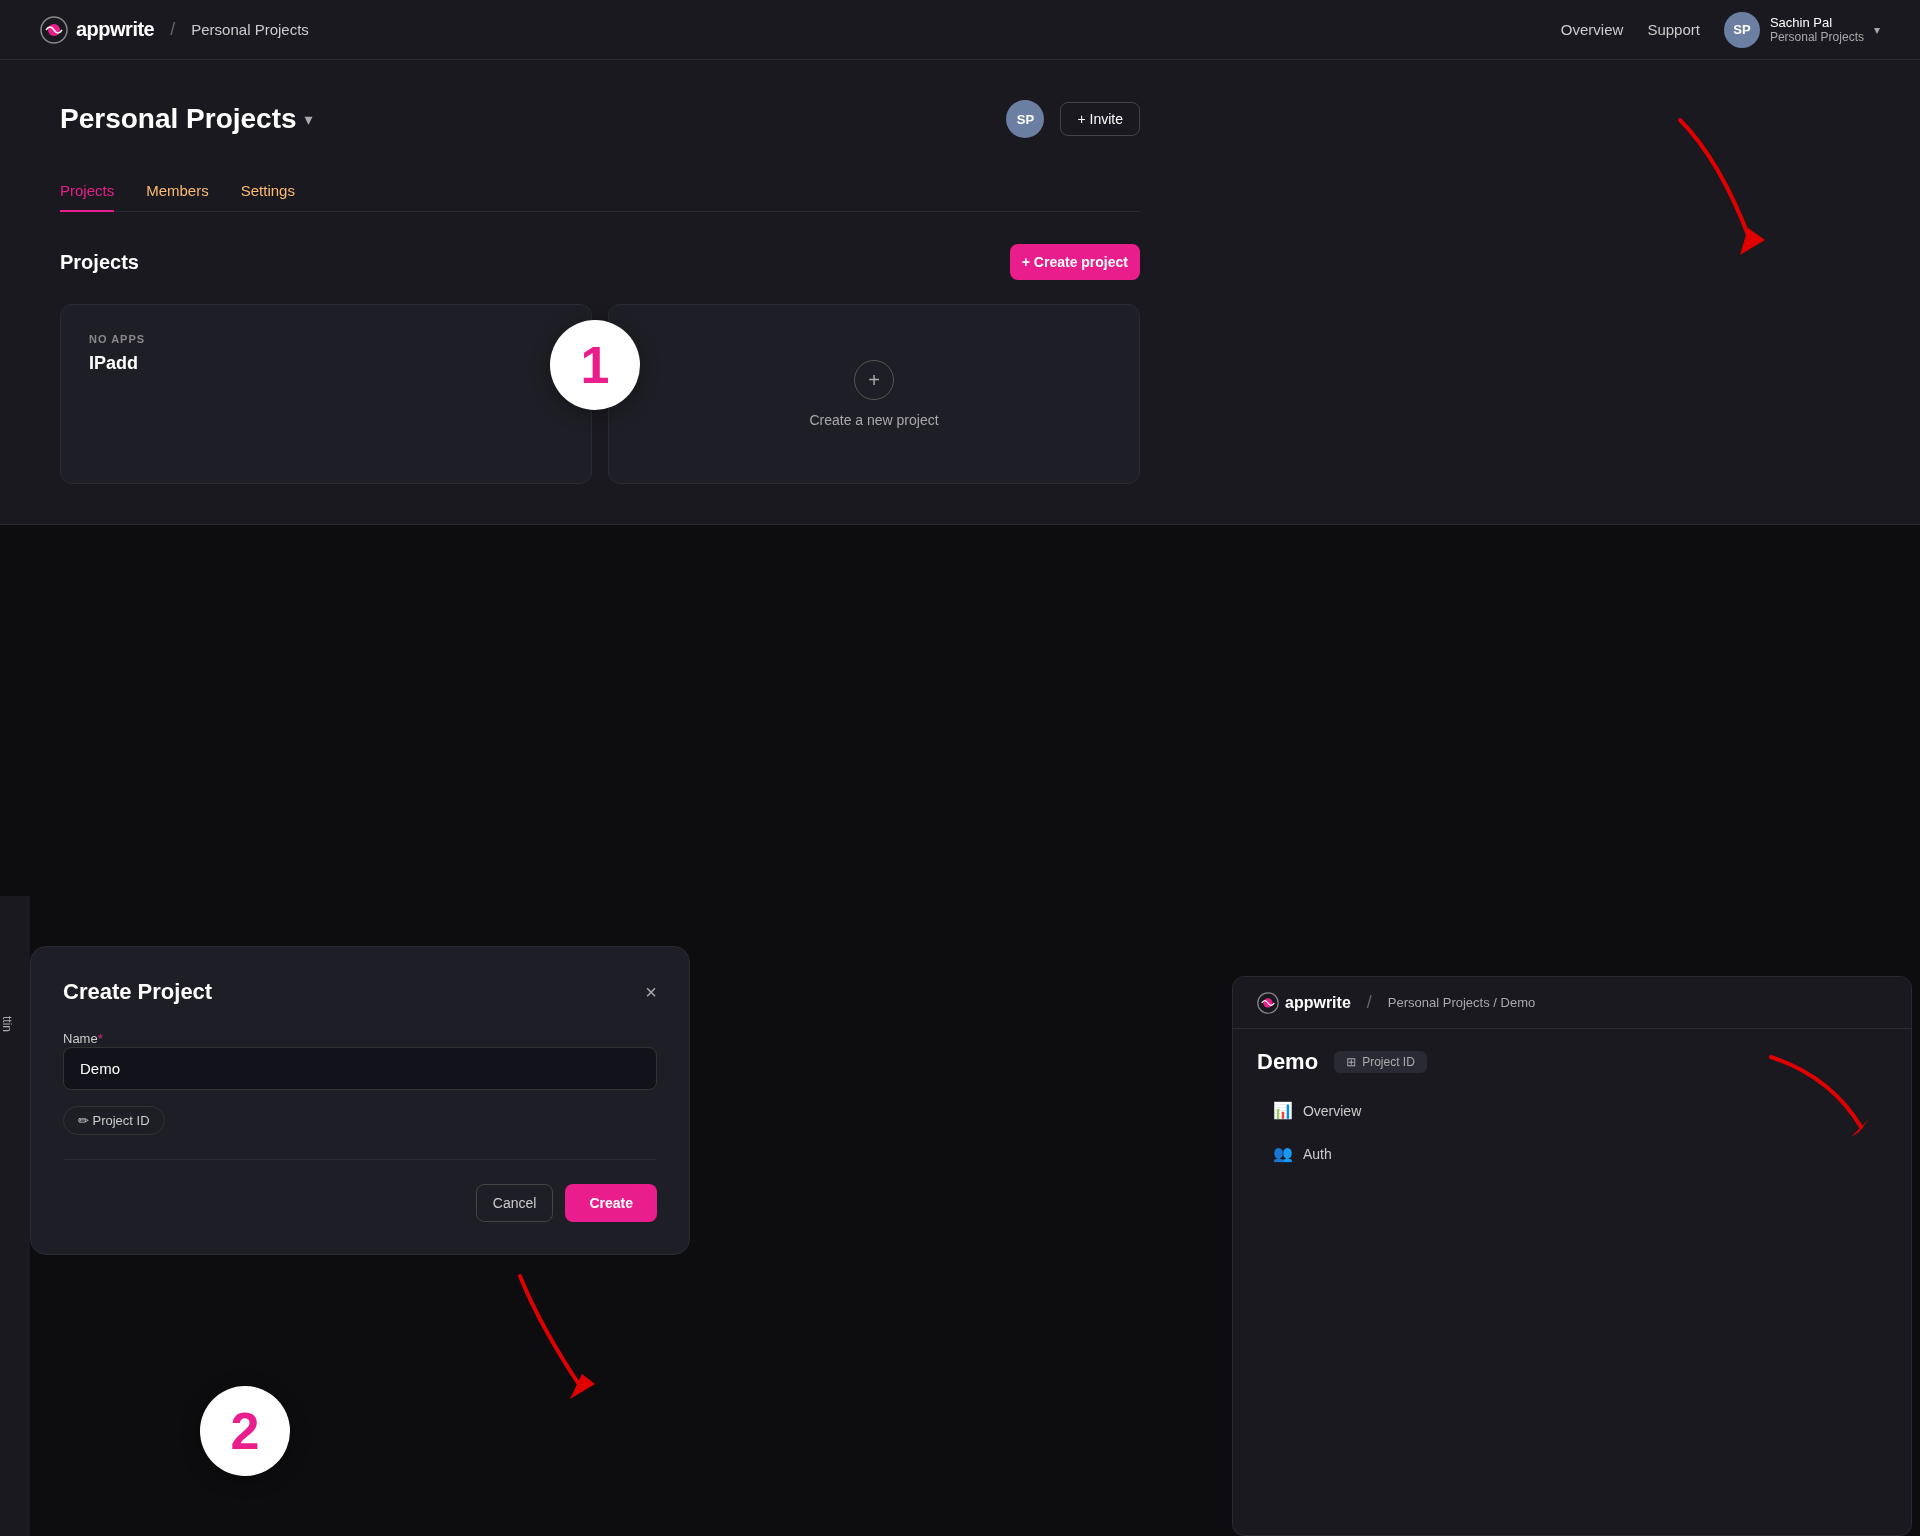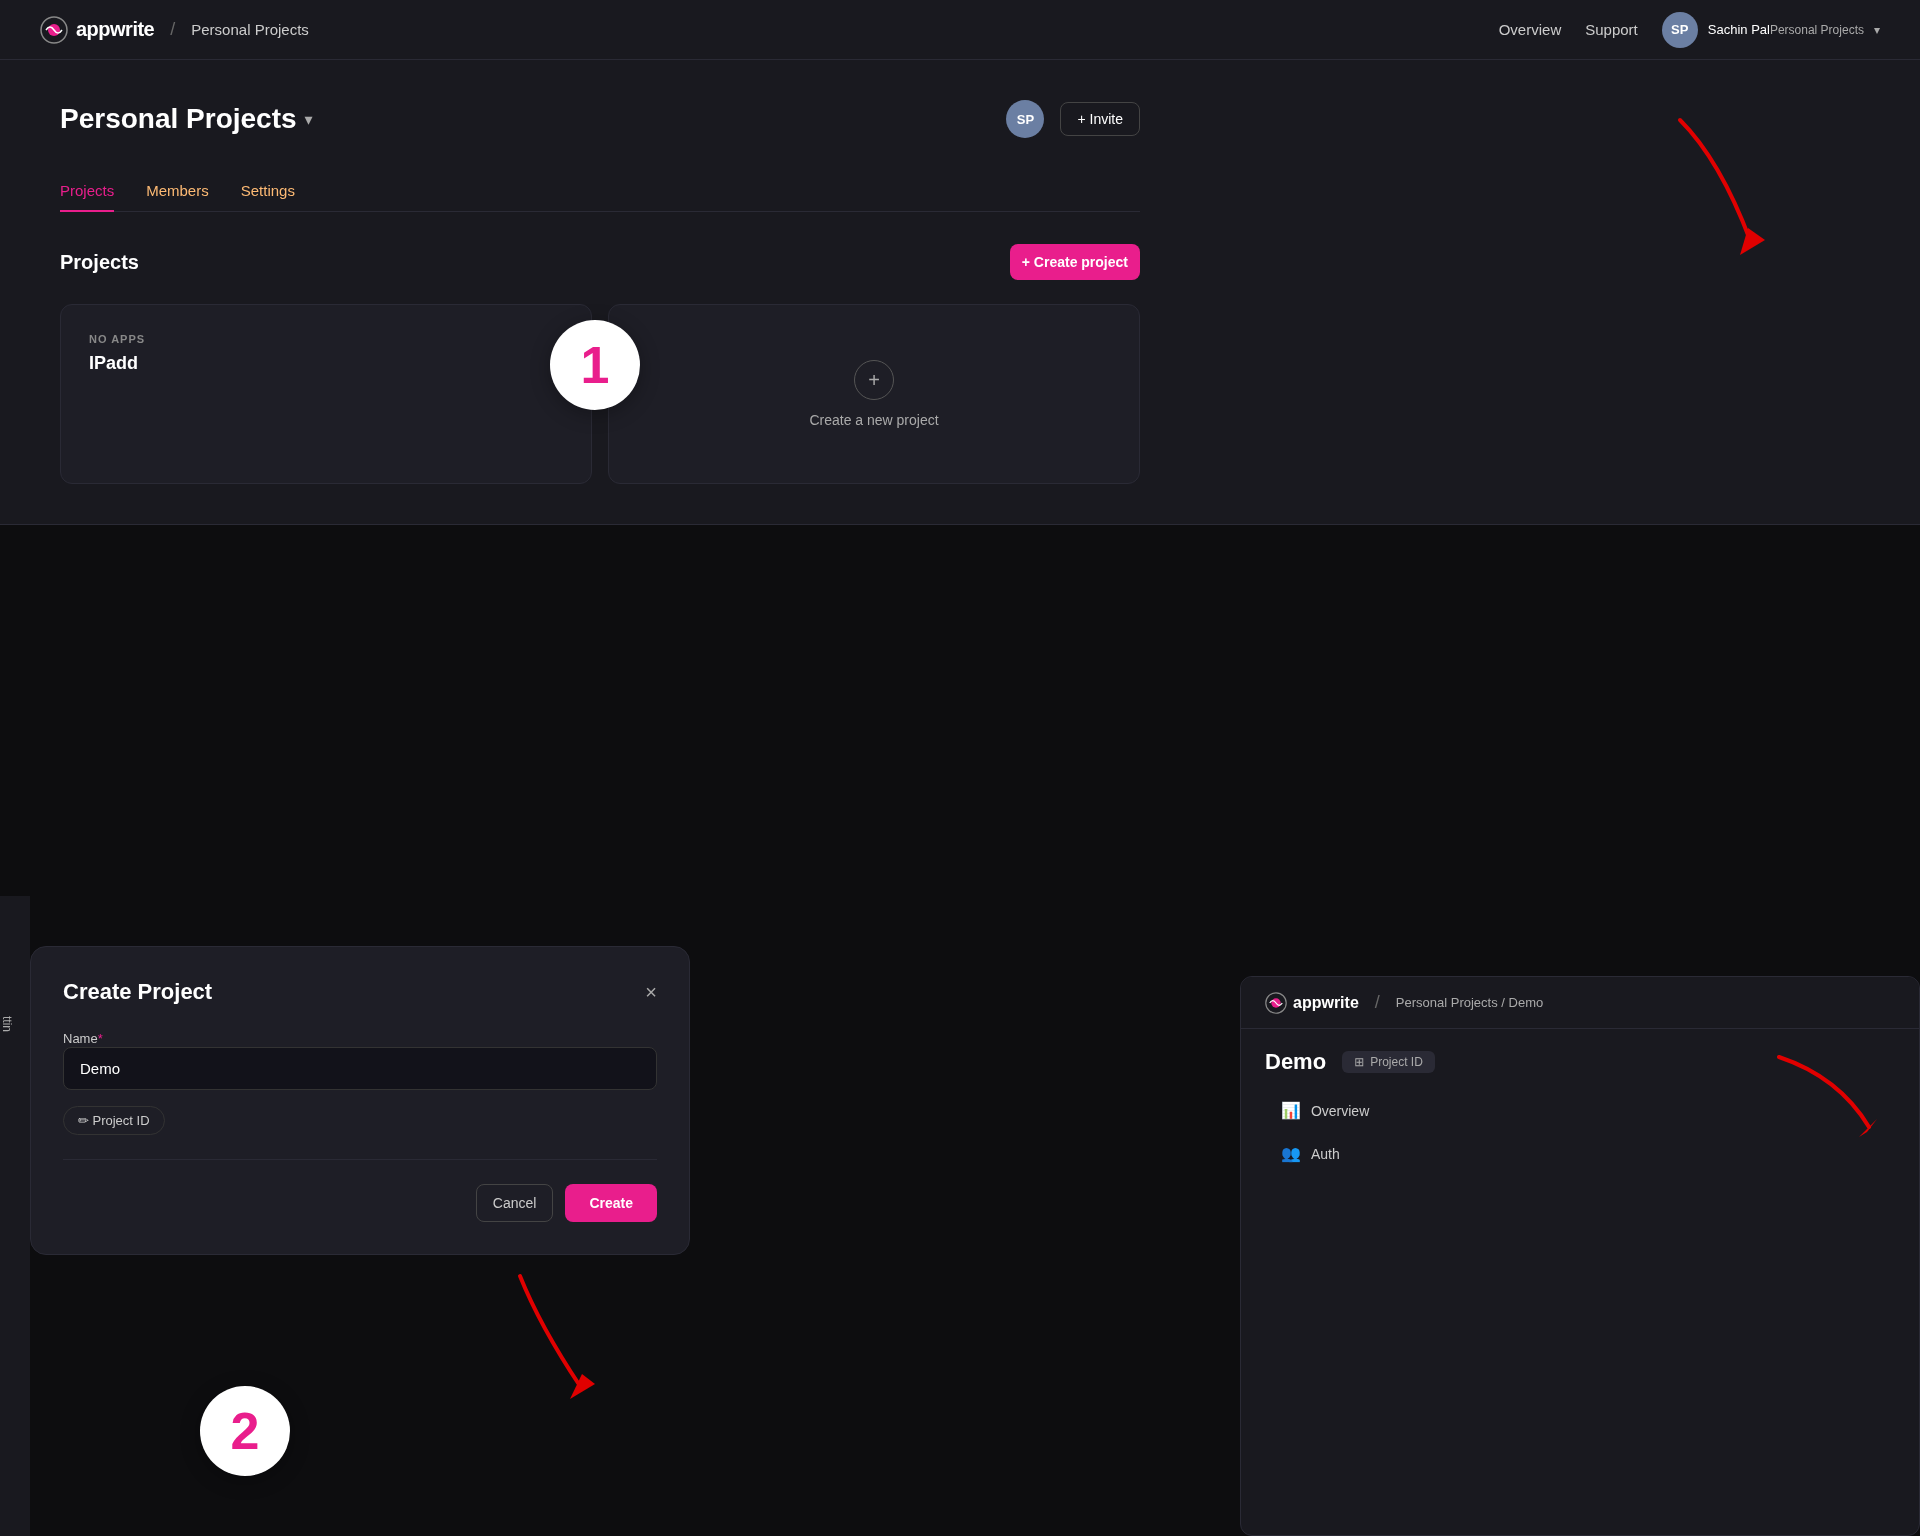--- a/index.html
+++ b/index.html
@@ -76,21 +76,21 @@
       background: #6b7fa3;
       display: flex;
       align-items: center;
       justify-content: center;
       color: white;
       font-size: 13px;
       font-weight: 600;
     }
     .user-info-nav {
       display: flex;
-      align-items: flex-end;
+      flex-direction: column;
     }
     .user-name-nav {
       color: #ffffff;
       font-size: 13px;
       font-weight: 500;
     }
     .user-org-nav {
       color: #aaaaaa;
       font-size: 12px;
     }
@@ -291,21 +291,21 @@
       z-index: 10;
     }
 
     
     .bottom-row {
       display: flex;
       gap: 0;
       position: absolute;
       bottom: 0;
       left: 0;
-      right: 0;
+      right: 8px;
       height: 640px;
     }
 
     
     .dialog-section {
       width: 720px;
       height: 640px;
       background: #0d0d0f;
       position: relative;
       overflow: hidden;

